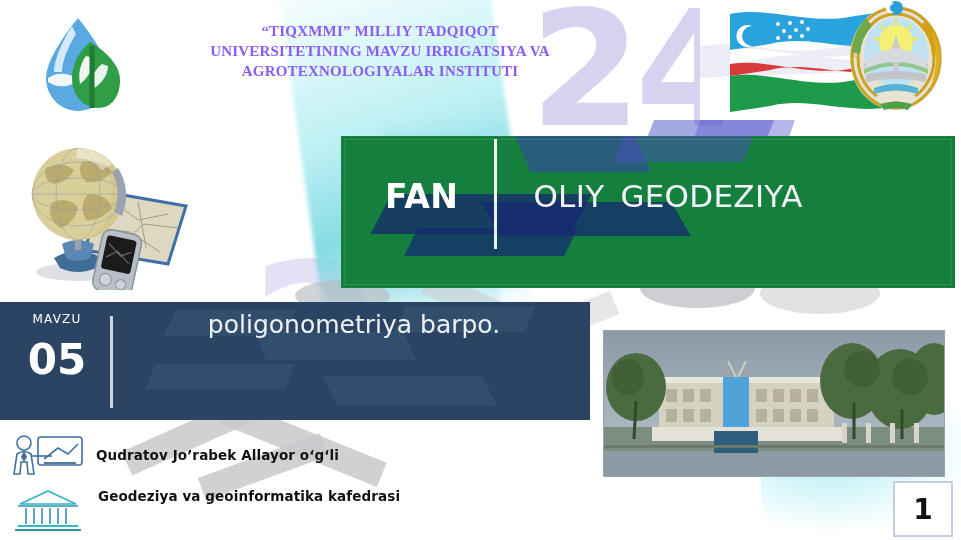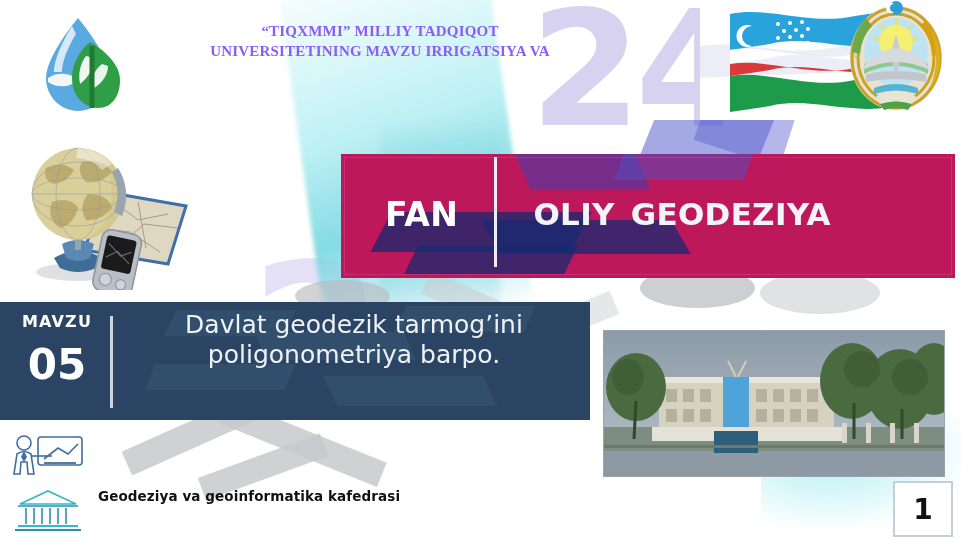--- a/index.html
+++ b/index.html
@@ -42,48 +42,48 @@
     font-family:"Liberation Serif",serif;font-weight:bold;font-size:15px;line-height:1.32;
     color:#8b5cf6;letter-spacing:.2px;}
 
   
   .flag-wrap{position:absolute;left:700px;top:0px;width:261px;height:120px;}
 
   
   .globe-wrap{position:absolute;left:18px;top:132px;width:180px;height:158px;}
 
   
-  .fan-banner{position:absolute;left:341px;top:154px;width:614px;height:124px;
-    background:#be185d;overflow:hidden;}
+  .fan-banner{position:absolute;left:341px;top:136px;width:614px;height:152px;
+    background:#15803d;overflow:hidden;}
   .fan-banner .inner-line{position:absolute;inset:3px;border:1px solid rgba(255,255,255,.10);}
   .fan-deco{position:absolute;background:#1b2f78;opacity:.75;}
   .fd1{left:40px;top:58px;width:200px;height:40px;transform:skewX(-28deg);background:#15286e;}
   .fd2{left:150px;top:66px;width:190px;height:34px;transform:skewX(30deg);background:#172a72;}
   .fd3{left:70px;top:92px;width:160px;height:28px;transform:skewX(-26deg);background:#162a70;}
   .fd4{left:180px;top:-8px;width:120px;height:44px;transform:skewX(24deg);background:#3a3fae;opacity:.55;}
   .fd5{left:280px;top:-14px;width:130px;height:40px;transform:skewX(-20deg);background:#4a4fc0;opacity:.5;}
   .fan-text{position:absolute;left:44px;top:30px;display:flex;align-items:center;height:60px;z-index:3;}
   .fan-word{color:#ffffff;font-weight:bold;font-size:33px;letter-spacing:.5px;
     font-family:"DejaVu Sans",sans-serif;}
   .fan-div{width:3px;height:110px;background:#ffffff;opacity:.92;margin:0 36px;position:relative;top:-2px;}
-  .fan-subject{color:#f2f4f8;font-weight:bold;font-size:31px;letter-spacing:.3px;
+  .fan-subject{color:#f2f4f8;font-weight:normal;font-size:31px;letter-spacing:.3px;
     font-family:"DejaVu Sans",sans-serif;}
   .fan-subject .gap{display:inline-block;width:16px;}
 
   
   .mavzu-panel{position:absolute;left:0px;top:302px;width:590px;height:118px;
     background:#2b4463;overflow:hidden;}
   .mvd{position:absolute;background:#33506f;opacity:.85;}
   .mvd1{left:170px;top:8px;width:120px;height:26px;transform:skewX(-26deg);}
   .mvd2{left:260px;top:30px;width:150px;height:28px;transform:skewX(24deg);}
   .mvd3{left:150px;top:62px;width:140px;height:26px;transform:skewX(-22deg);}
   .mvd4{left:330px;top:74px;width:160px;height:30px;transform:skewX(26deg);}
   .mvd5{left:400px;top:4px;width:130px;height:26px;transform:skewX(-24deg);}
   .mavzu-left{position:absolute;left:14px;top:10px;width:86px;text-align:center;z-index:3;}
-  .mavzu-label{color:#ffffff;font-weight:bold;font-size:16px;letter-spacing:1.2px;
+  .mavzu-label{color:#ffffff;font-weight:normal;font-size:12px;letter-spacing:1.2px;
     font-family:"DejaVu Sans",sans-serif;}
   .mavzu-num{color:#ffffff;font-weight:bold;font-size:42px;line-height:1.05;margin-top:12px;
     font-family:"DejaVu Sans",sans-serif;}
   .mavzu-sep{position:absolute;left:110px;top:14px;width:3px;height:92px;background:#dfe6ee;opacity:.9;z-index:3;}
   .mavzu-title{position:absolute;left:130px;top:8px;width:448px;text-align:center;z-index:3;
     color:#eef2f7;font-size:25px;line-height:1.18;font-family:"DejaVu Sans",sans-serif;}
 
   
   .building{position:absolute;left:603px;top:330px;width:340px;height:145px;
     border:1px solid #9aa3ad;overflow:hidden;background:#7f8e9c;}
@@ -132,20 +132,21 @@
       <path d="M62 30 C62 30 44 44 44 66 C44 84 56 96 70 96 C84 96 92 84 92 68 C92 46 62 30 62 30 Z" fill="#2f9e46"></path>
       <path d="M58 44 C52 52 50 62 52 72 C60 66 66 56 66 46 Z" fill="#ffffff" opacity=".92"></path>
       <path d="M74 52 C66 58 62 68 62 78 C72 74 80 64 80 54 Z" fill="#ffffff" opacity=".9"></path>
       <path d="M64 34 L64 96" stroke="#1f7a33" stroke-width="5" fill="none"></path>
     </svg>
   </div>
 
   <div class="header-title">
     <div>“TIQXMMI” MILLIY TADQIQOT</div>
     <div>UNIVERSITETINING MAVZU IRRIGATSIYA VA</div>
+    <div>AGROTEXNOLOGIYALAR INSTITUTI</div>
   </div>
 
   <div class="flag-wrap">
     <svg viewBox="0 0 261 120" width="261" height="120">
       <defs>
         <linearGradient id="wv" x1="0" y1="0" x2="1" y2="0">
           <stop offset="0" stop-color="#ffffff"></stop>
             <stop offset="1" stop-color="#f4f4fb"></stop>
         </linearGradient>
       </defs>
@@ -263,21 +264,20 @@
     <div class="mvd mvd2"></div>
     <div class="mvd mvd3"></div>
     <div class="mvd mvd4"></div>
     <div class="mvd mvd5"></div>
     <div class="mavzu-left">
       <div class="mavzu-label">MAVZU</div>
       <div class="mavzu-num">05</div>
     </div>
     <div class="mavzu-sep"></div>
     <div class="mavzu-title">
-      <div>Davlat geodezik tarmog’ini</div>
       <div>poligonometriya barpo.</div>
     </div>
   </div>
 
   <div class="building">
     <svg viewBox="0 0 340 145" width="340" height="145" preserveAspectRatio="none">
       <defs>
         <linearGradient id="sky" x1="0" y1="0" x2="0" y2="1">
           <stop offset="0" stop-color="#8c9aa8"></stop>
             <stop offset="1" stop-color="#b9c3cb"></stop>
@@ -342,20 +342,21 @@
       <svg viewBox="0 0 78 46" width="78" height="46">
         <rect x="30" y="5" width="44" height="28" rx="3" fill="#ffffff" stroke="#3f6f9f" stroke-width="1.6"></rect>
         <path d="M36 27 L50 16 L60 22 L70 12" stroke="#3f6f9f" stroke-width="1.6" fill="none"></path>
         <line x1="36" y1="31" x2="68" y2="31" stroke="#2e5c86" stroke-width="1.6"></line>
         <circle cx="16" cy="11" r="7" fill="#ffffff" stroke="#3f6f9f" stroke-width="1.6"></circle>
         <path d="M9 22 q7 -5 14 0 l3 20 l-6 0 l-1 -12 l-6 0 l-1 12 l-6 0 Z" fill="#ffffff" stroke="#3f6f9f" stroke-width="1.6"></path>
         <path d="M16 19 l3 6 l-3 5 l-3 -5 Z" fill="#3f6f9f"></path>
         <line x1="23" y1="24" x2="44" y2="24" stroke="#3f6f9f" stroke-width="1.6"></line>
       </svg>
     </span>
+    <span class="row-text">Qudratov Jo’rabek Allayor o‘g‘li</span>
   </div>
 
   <div class="row-dept">
     <span class="row-icon">
       <svg viewBox="0 0 78 46" width="78" height="46">
         <path d="M12 16 L40 3 L68 16 Z" fill="none" stroke="#35b7c9" stroke-width="1.6"></path>
         <line x1="10" y1="18" x2="70" y2="18" stroke="#2f8fb0" stroke-width="1.6"></line>
         <g stroke="#2f8fb0" stroke-width="1.6">
           <line x1="18" y1="20" x2="18" y2="36"></line>
             <line x1="26" y1="20" x2="26" y2="36"></line>

